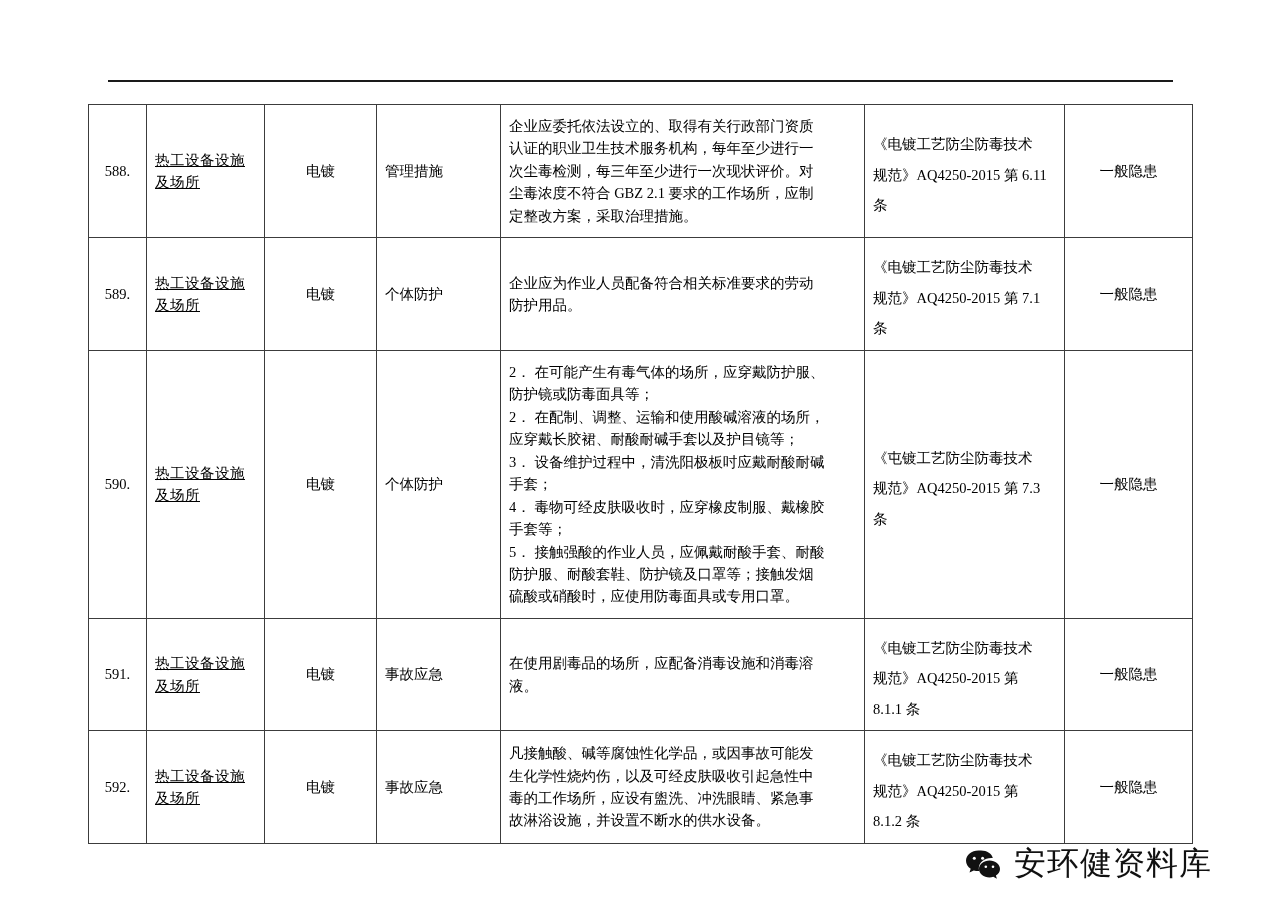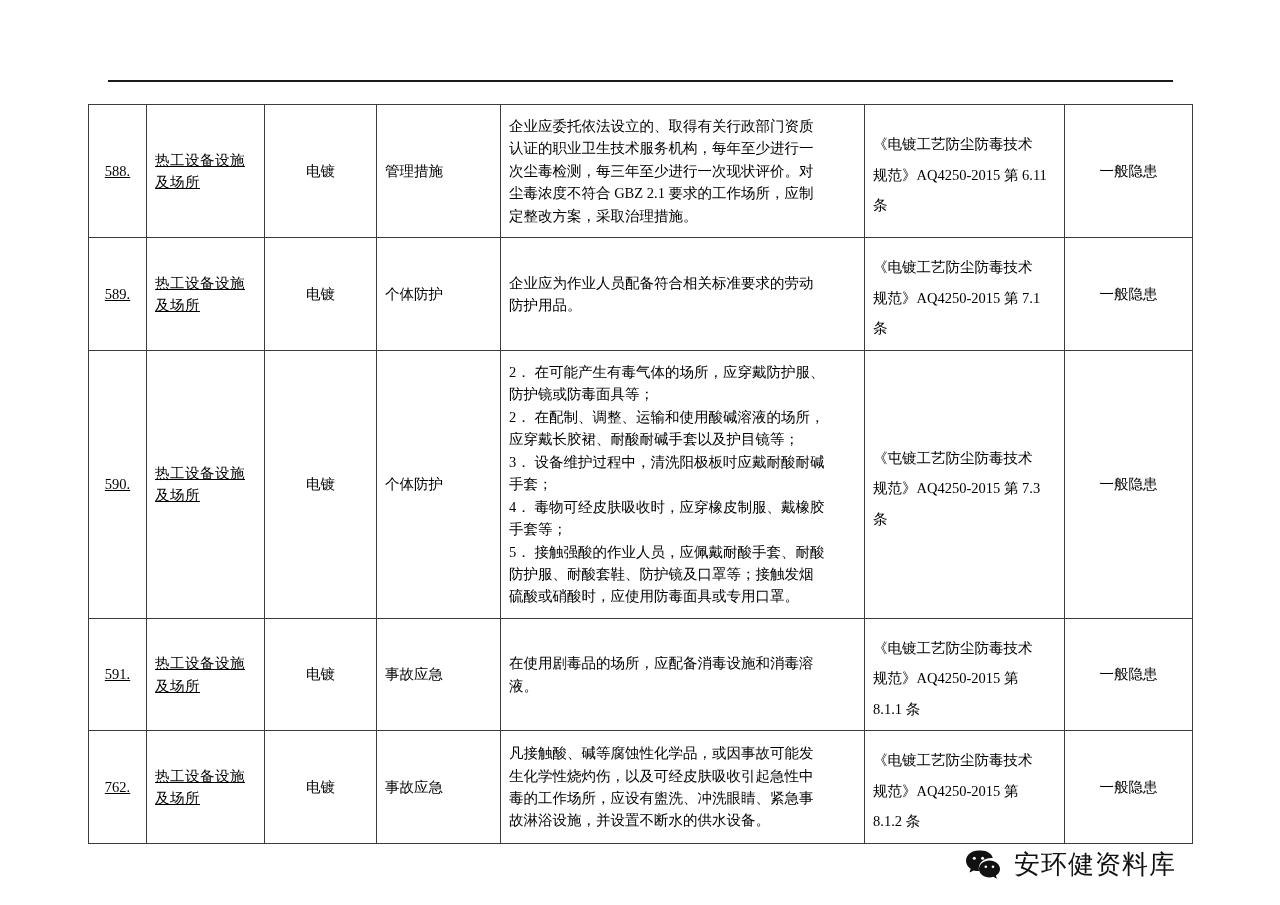--- a/index.html
+++ b/index.html
@@ -53,21 +53,20 @@
   col.c-ind { width: 112px; }
   col.c-type { width: 124px; }
   col.c-desc { width: 364px; }
   col.c-std { width: 200px; }
   col.c-level { width: 128px; }
 
   td.num {
     text-align: center;
     font-family: "Liberation Serif", serif;
     font-size: 15px;
-    text-decoration: underline;
   }
   td.cat {
     text-align: left;
     letter-spacing: 0.5px;
     text-decoration: underline;
   }
   td.cat .l1, td.cat .l2 { display: block; white-space: nowrap; }
   td.ind {
     text-align: center;
   }
@@ -102,21 +101,21 @@
     align-items: center;
   }
   .logo-mark {
     width: 42px;
     height: 42px;
     flex: 0 0 42px;
     position: relative;
   }
   .logo-text {
     font-family: "Liberation Sans", sans-serif;
-    font-size: 26px;
+    font-size: 32px;
     letter-spacing: 1px;
     color: #111;
     margin-left: 10px;
     white-space: nowrap;
   }
 </style>
 </head>
 <body>
 
 <div class="page">
@@ -221,21 +220,21 @@
           </td>
           <td class="std">
             <span class="sline">《电镀工艺防尘防毒技术</span>
             <span class="sline">规范》AQ4250-2015 第</span>
             <span class="sline">8.1.1 条</span>
           </td>
           <td class="level">一般隐患</td>
         </tr>
 
         <tr>
-          <td class="num">762.</td>
+          <td class="num">592.</td>
           <td class="cat">
             <span class="l1">热工设备设施</span>
             <span class="l2">及场所</span>
           </td>
           <td class="ind">电镀</td>
           <td class="type">事故应急</td>
           <td class="desc">
             <span class="line">凡接触酸、碱等腐蚀性化学品，或因事故可能发</span>
             <span class="line">生化学性烧灼伤，以及可经皮肤吸收引起急性中</span>
             <span class="line">毒的工作场所，应设有盥洗、冲洗眼睛、紧急事</span>

